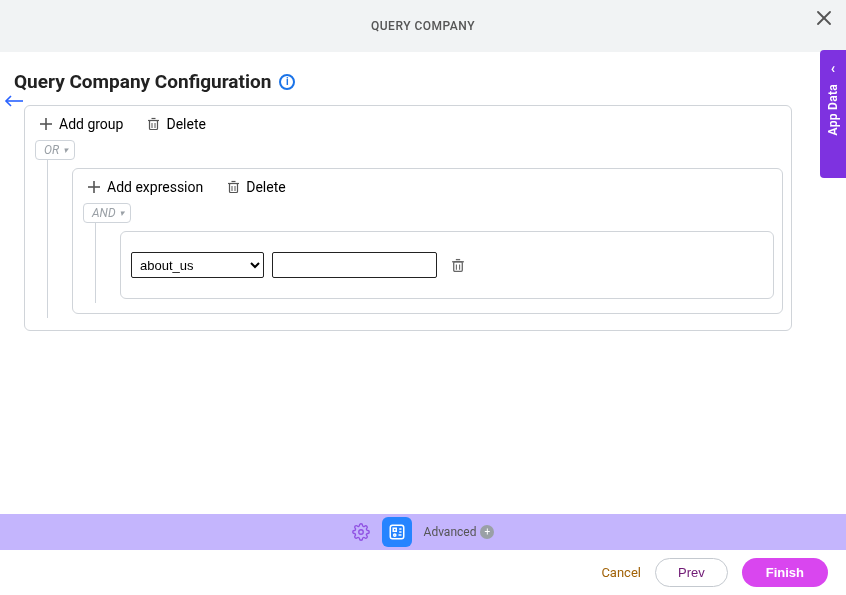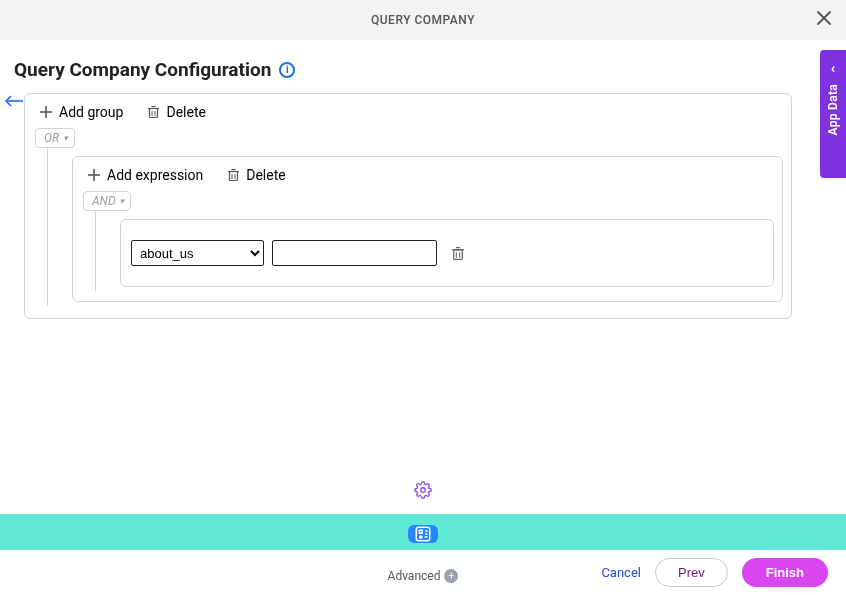--- a/index.html
+++ b/index.html
@@ -8,21 +8,21 @@
     font-size: 14px;
     color: #222;
     background: #fff;
     width: 846px;
     height: 595px;
     position: relative;
     overflow: hidden;
   }
   
   .header-bar {
-    height: 40px;
+    height: 52px;
     background: #f1f3f4;
     display: flex;
     align-items: center;
     justify-content: center;
     position: relative;
   }
   .header-title {
     font-size: 12px;
     letter-spacing: 0.5px;
     color: #555;
@@ -190,26 +190,25 @@
     font-weight: 600;
     letter-spacing: 0.3px;
   }
   
   .bottom-bar {
     position: absolute;
     bottom: 45px;
     left: 0;
     right: 0;
     height: 36px;
-    background: #5eead4;
-    display: flex;
-    align-items: center;
-    justify-content: center;
-    gap: 26px;
-    flex-direction: column;
+    background: #c4b5fd;
+    display: flex;
+    align-items: center;
+    justify-content: center;
+    gap: 12px;
   }
   .gear-icon {
     width: 18px; height: 18px;
     color: #9052e3;
   }
   .mode-icon {
     width: 30px; height: 30px;
     background: #2684ff;
     border-radius: 6px;
     display: flex;
@@ -244,21 +243,21 @@
     right: 0;
     height: 45px;
     display: flex;
     align-items: center;
     justify-content: flex-end;
     gap: 14px;
     padding-right: 18px;
   }
   .btn-text {
     font-size: 13px;
-    color: #1d4ed8;
+    color: #a16207;
     cursor: pointer;
   }
   .btn-outline {
     border: 1px solid #c4c9cf;
     background: #fff;
     color: #701a75;
     padding: 6px 22px;
     border-radius: 18px;
     font-size: 13px;
     cursor: pointer;

